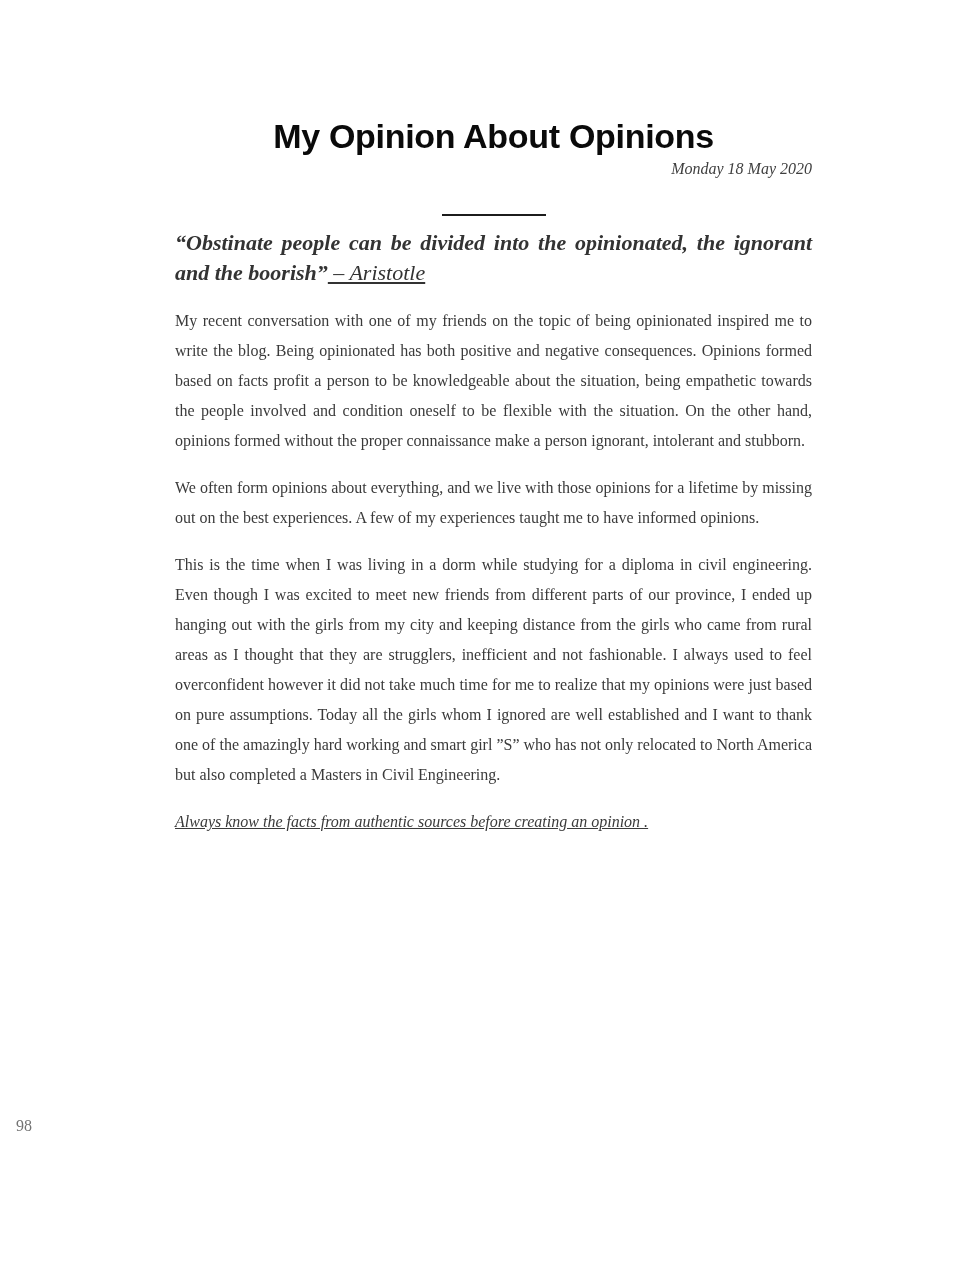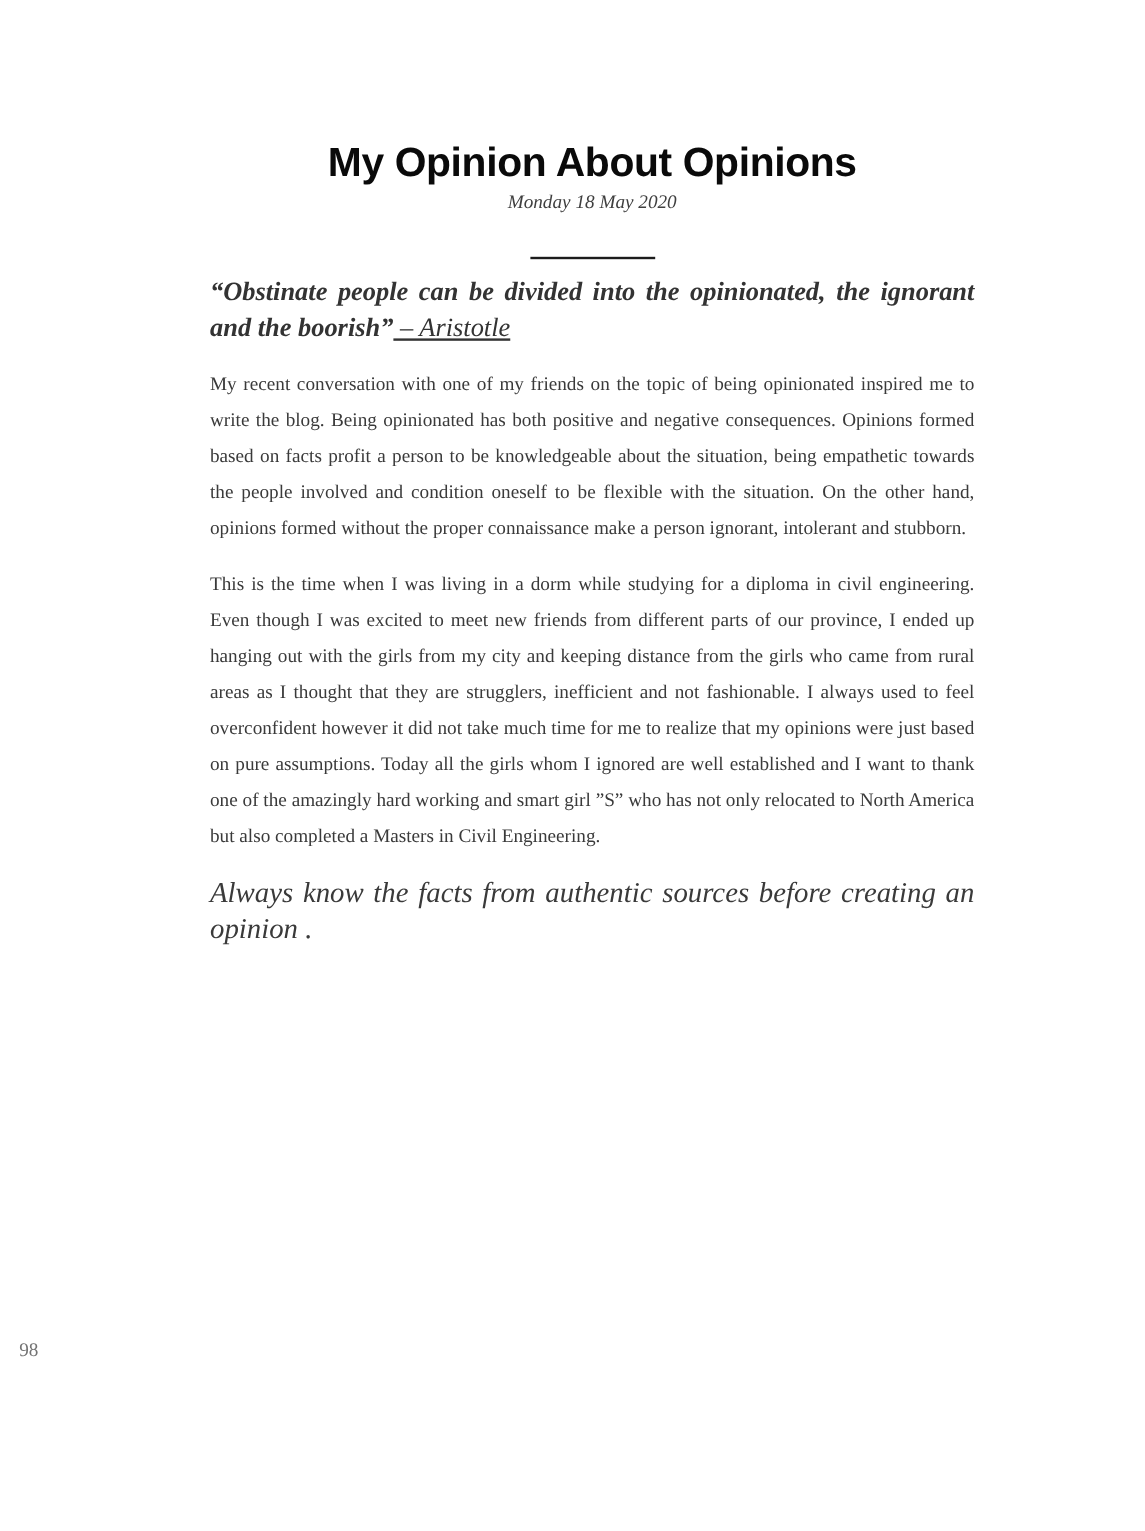--- a/index.html
+++ b/index.html
@@ -25,21 +25,21 @@
     line-height: 40px;
     letter-spacing: -0.3px;
     text-align: center;
     color: #0a0a0a;
     margin: 116px 0 0 0;
   }
   .doc-date {
     font-style: italic;
     font-size: 16px;
     line-height: 20px;
-    text-align: center;
+    text-align: right;
     color: #3f3f3f;
     margin-top: 3px;
   }
   .divider {
     width: 104px;
     height: 0;
     border-top: 2px solid #1c1c1c;
     margin: 35px auto 0 auto;
   }
   .quote {
@@ -54,26 +54,27 @@
   .quote .attribution { font-weight: normal; text-decoration: underline; }
   p.body {
     font-size: 16px;
     line-height: 30px;
     color: #3a3a3a;
     text-align: justify;
     margin: 17px 0 0 0;
   }
   p.body.first { margin-top: 18px; }
   p.closing {
-    font-size: 24px;
+    font-size: 16px;
     line-height: 30px;
     font-style: italic;
     color: #3a3a3a;
     text-align: justify;
     margin: 17px 0 0 0;
+    text-decoration: underline;
   }
   .page-number {
     position: absolute;
     left: 0;
     bottom: 33px;
     width: 100%;
     text-align: left;
     font-size: 16px;
     color: #737373;
   }
@@ -87,20 +88,21 @@
     <h1 class="doc-title">My Opinion About Opinions</h1>
 
     <div class="doc-date">Monday 18 May 2020</div>
 
     <div class="divider"></div>
 
     <p class="quote"><span>“Obstinate people can be divided into the opinionated, the ignorant and the boorish”</span><span class="attribution"> – Aristotle</span></p>
 
     <p class="body first">My recent conversation with one of my friends on the topic of being opinionated inspired me to write the blog. Being opinionated has both positive and negative consequences. Opinions formed based on facts profit a person to be knowledgeable about the situation, being empathetic towards the people involved and condition oneself to be flexible with the situation. On the other hand, opinions formed without the proper connaissance make a person ignorant, intolerant and stubborn.</p>
 
+    <p class="body">We often form opinions about everything, and we live with those opinions for a lifetime by missing out on the best experiences. A few of my experiences taught me to have informed opinions.</p>
 
     <p class="body">This is the time when I was living in a dorm while studying for a diploma in civil engineering. Even though I was excited to meet new friends from different parts of our province, I ended up hanging out with the girls from my city and keeping distance from the girls who came from rural areas as I thought that they are strugglers, inefficient and not fashionable. I always used to feel overconfident however it did not take much time for me to realize that my opinions were just based on pure assumptions. Today all the girls whom I ignored are well established and I want to thank one of the amazingly hard working and smart girl ”S” who has not only relocated to North America but also completed a Masters in Civil Engineering.</p>
 
 
     <p class="closing">Always know the facts from authentic sources before creating an opinion .</p>
 
   </div>
 
   <div class="page-number">98</div>
 </div>

